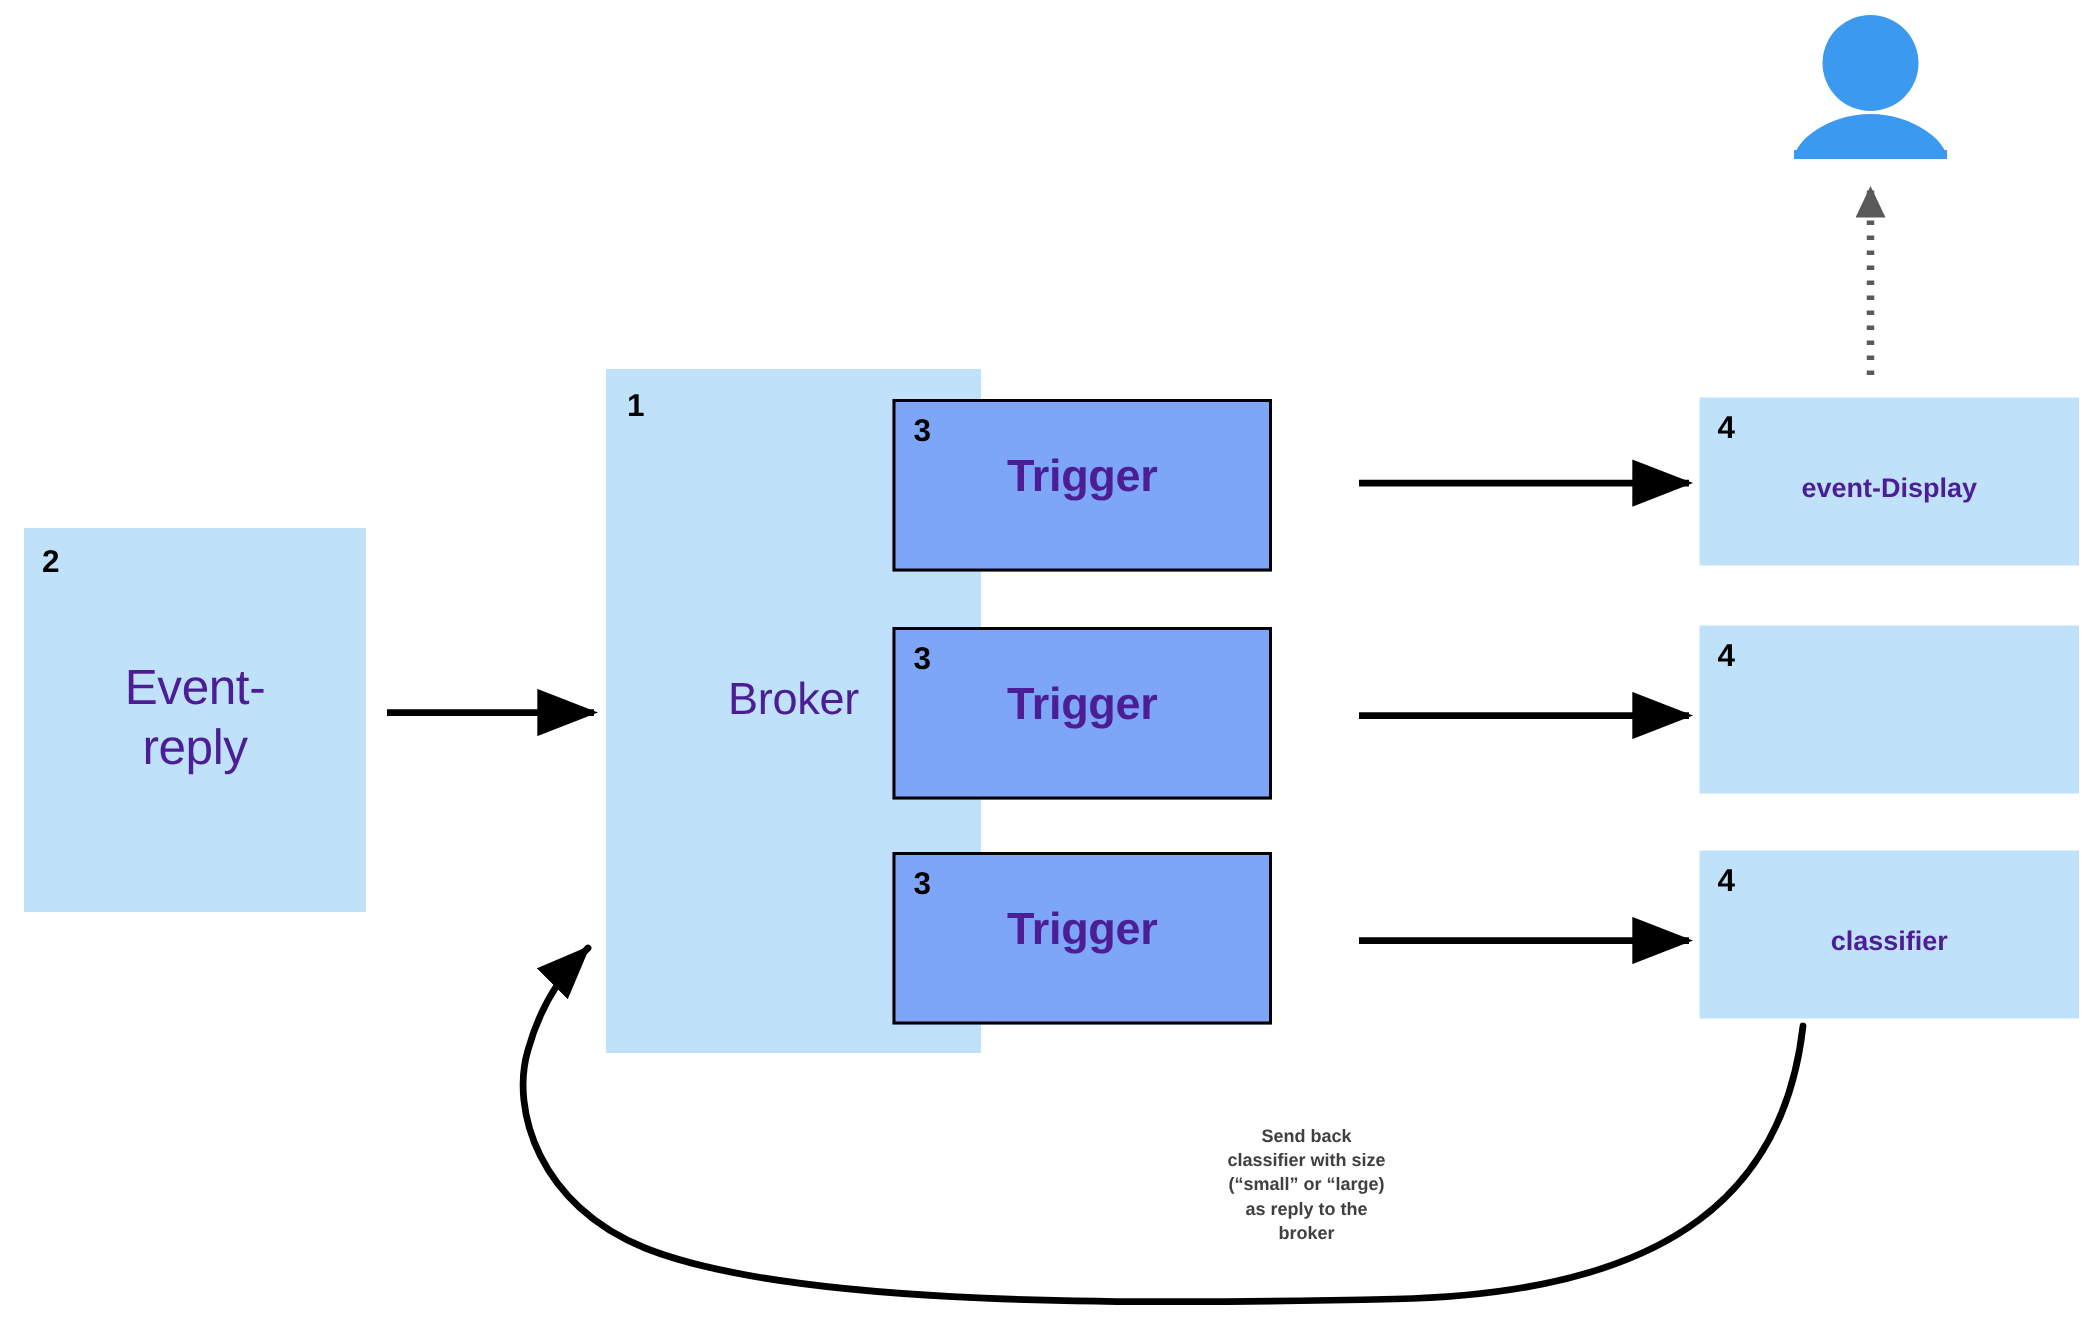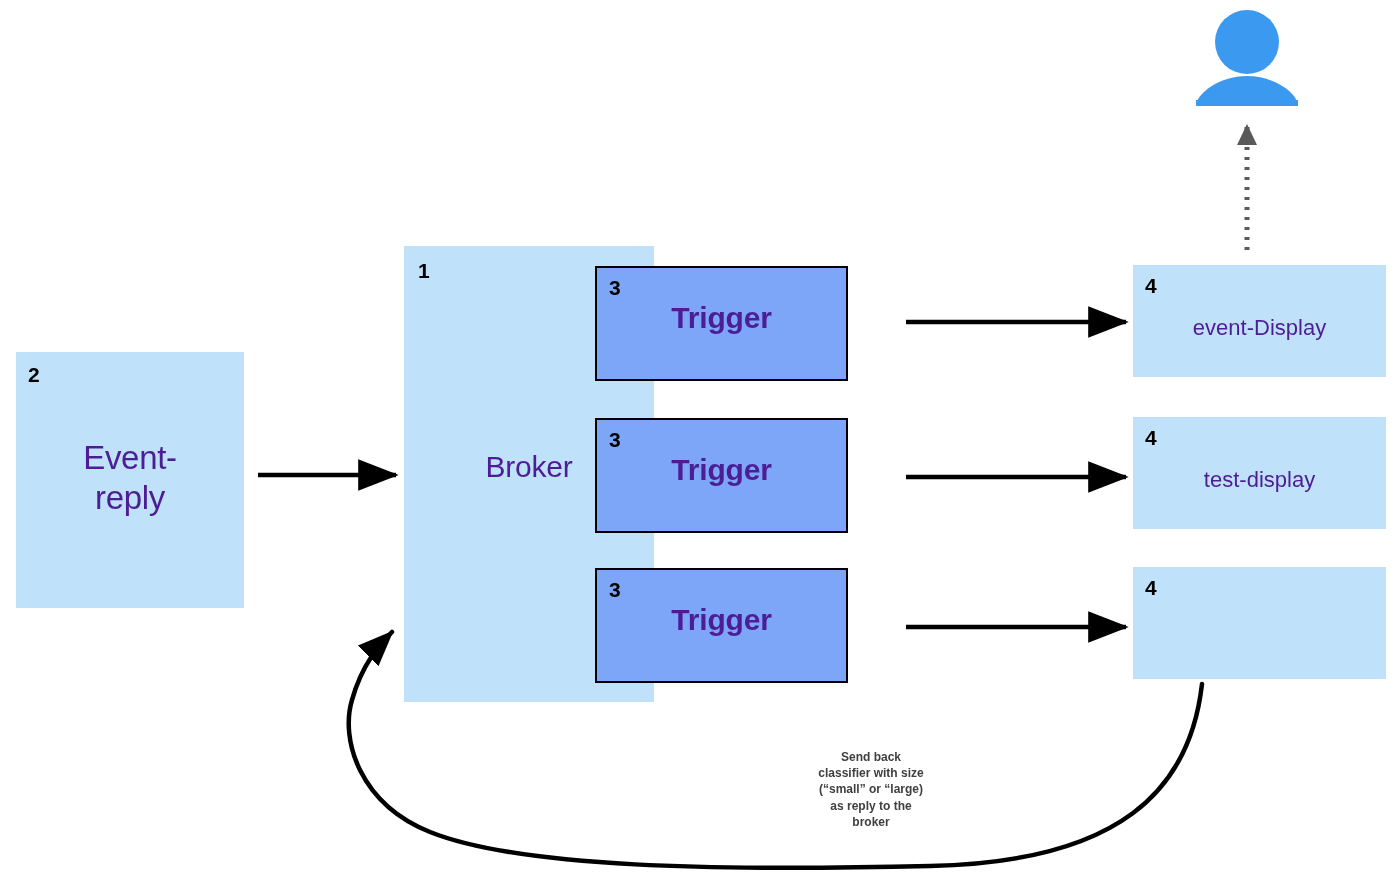--- a/index.html
+++ b/index.html
@@ -89,22 +89,22 @@
 
   
   .service {
     left: 1133px;
     width: 253px; height: 112px;
     background: #bfe1fa;
   }
   .service .node-num { left: 12px; top: 10px; }
   .service .node-label {
     top: 50px;
-    font-size: 22px;
-    font-weight: 400;
+    font-size: 18px;
+    font-weight: 700;
     letter-spacing: 0px;
   }
   #service-1 { top: 265px; }
   #service-2 { top: 417px; }
   #service-3 { top: 567px; }
 
   
   #return-note {
     position: absolute;
     left: 761px;
@@ -184,23 +184,23 @@
   <span class="node-num">3</span>
   <span class="node-label">Trigger</span>
 </div>
 
 <div class="node service" id="service-1">
   <span class="node-num">4</span>
   <span class="node-label">event-Display</span>
 </div>
 <div class="node service" id="service-2">
   <span class="node-num">4</span>
-  <span class="node-label">test-display</span>
 </div>
 <div class="node service" id="service-3">
   <span class="node-num">4</span>
+  <span class="node-label">classifier</span>
 </div>
 
 <div id="return-note">Send back
 classifier with size
 (“small” or “large)
 as reply to the
 broker</div>
 
 </body></html>

